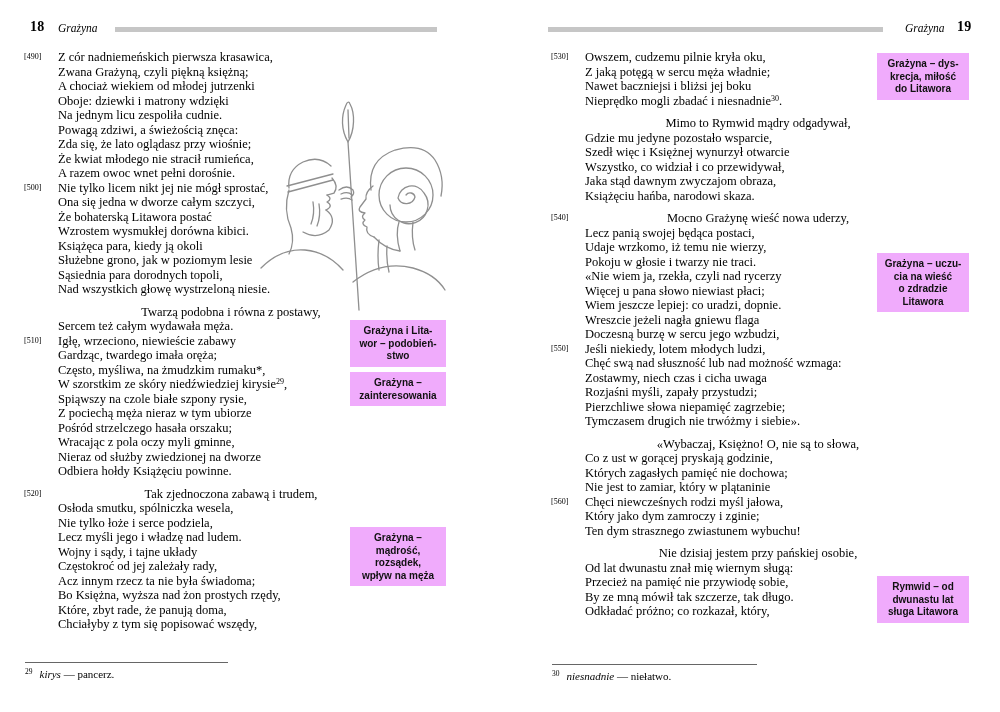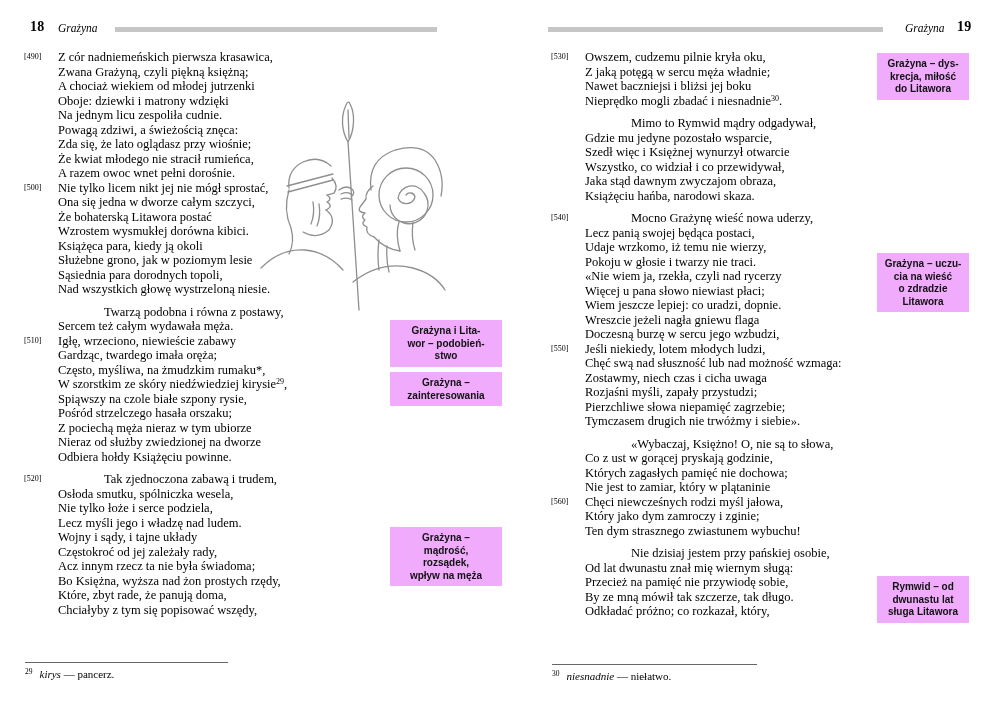--- a/index.html
+++ b/index.html
@@ -16,29 +16,29 @@
   #right-bar     { left:548px; width:335px; }
   #right-title   { left:905px; top:22px; }
   #right-pagenum { left:957px; top:19px; }
 
   
   .verse-col { position:absolute; top:50px; width:300px; font-size:12.5px; line-height:14.5px; }
   #verse-left  { left:58px; }
   #verse-right { left:585px; }
   .stanza + .stanza { margin-top:8px; }
   .verse-line { position:relative; white-space:nowrap; height:14.5px; }
-  .verse-line.indent { padding-left:46px; }
+  .verse-line.indent { padding-left:46px;text-align:center; }
   .line-num { position:absolute; left:-34px; top:0; font-size:8px; letter-spacing:0; }
   .verse-line sup { font-size:8px; line-height:0; vertical-align:4px; }
 
   
   .margin-note { position:absolute; background:#f0abfc; color:#111;
     font-family:"Liberation Sans", sans-serif; font-weight:bold; font-size:10px;
     line-height:12.5px; text-align:center; padding:5px 2px 4px; white-space:pre-line; }
-  .margin-note.left-col { left:350px; width:112px;margin-left:40px; }
+  .margin-note.left-col { left:350px; width:96px; }
   .margin-note.right-col { left:877px; width:92px; }
   #note-l1 { top:320px; }
   #note-l2 { top:372px; }
   #note-l3 { top:527px; }
   #note-r1 { top:53px; }
   #note-r2 { top:221px;margin-top:32px; }
   #note-r3 { top:576px; }
 
   
   .footnote-rule { position:absolute; height:1px; background:#666; }
@@ -88,22 +88,23 @@
       <div class="verse-line"><span>Nad wszystkich głowę wystrzeloną niesie.</span></div>
     </div>
     <div class="stanza">
       <div class="verse-line indent"><span>Twarzą podobna i równa z postawy,</span></div>
       <div class="verse-line"><span>Sercem też całym wydawała męża.</span></div>
       <div class="verse-line"><span class="line-num">[510]</span><span>Igłę, wrzeciono, niewieście zabawy</span></div>
       <div class="verse-line"><span>Gardząc, twardego imała oręża;</span></div>
       <div class="verse-line"><span>Często, myśliwa, na żmudzkim rumaku*,</span></div>
       <div class="verse-line"><span>W szorstkim ze skóry niedźwiedziej kirysie</span><sup>29</sup><span>,</span></div>
       <div class="verse-line"><span>Spiąwszy na czole białe szpony rysie,</span></div>
+      <div class="verse-line"><span>Z pociechą męża nieraz w tym ubiorze</span></div>
       <div class="verse-line"><span>Pośród strzelczego hasała orszaku;</span></div>
-      <div class="verse-line"><span>Z pociechą męża nieraz w tym ubiorze</span></div>
+      <div class="verse-line"><span>Wracając z pola oczy myli gminne,</span></div>
       <div class="verse-line"><span>Nieraz od służby zwiedzionej na dworze</span></div>
       <div class="verse-line"><span>Odbiera hołdy Książęciu powinne.</span></div>
     </div>
     <div class="stanza">
       <div class="verse-line indent"><span class="line-num">[520]</span><span>Tak zjednoczona zabawą i trudem,</span></div>
       <div class="verse-line"><span>Osłoda smutku, spólniczka wesela,</span></div>
       <div class="verse-line"><span>Nie tylko łoże i serce podziela,</span></div>
       <div class="verse-line"><span>Lecz myśli jego i władzę nad ludem.</span></div>
       <div class="verse-line"><span>Wojny i sądy, i tajne układy</span></div>
       <div class="verse-line"><span>Częstokroć od jej zależały rady,</span></div>

